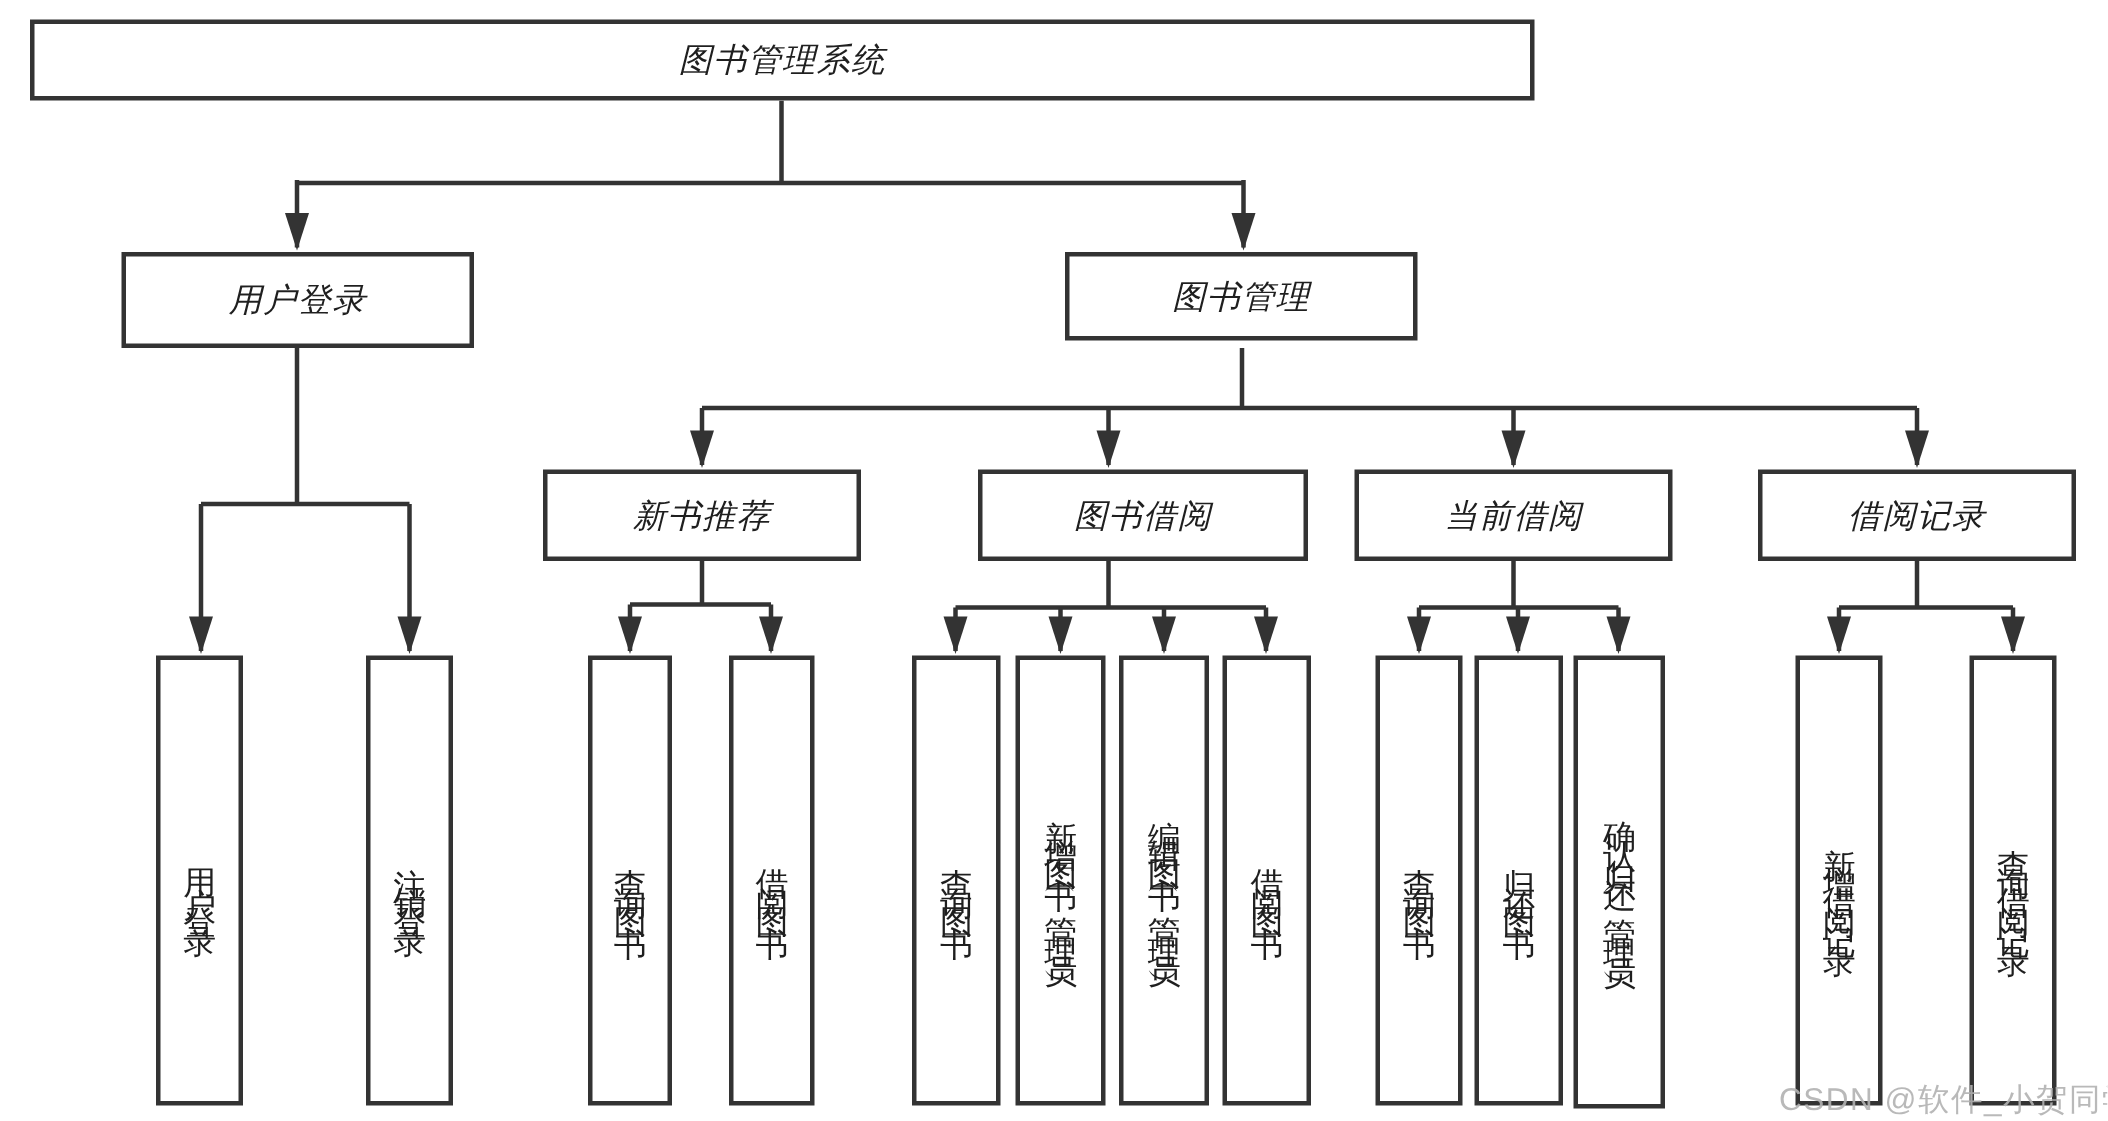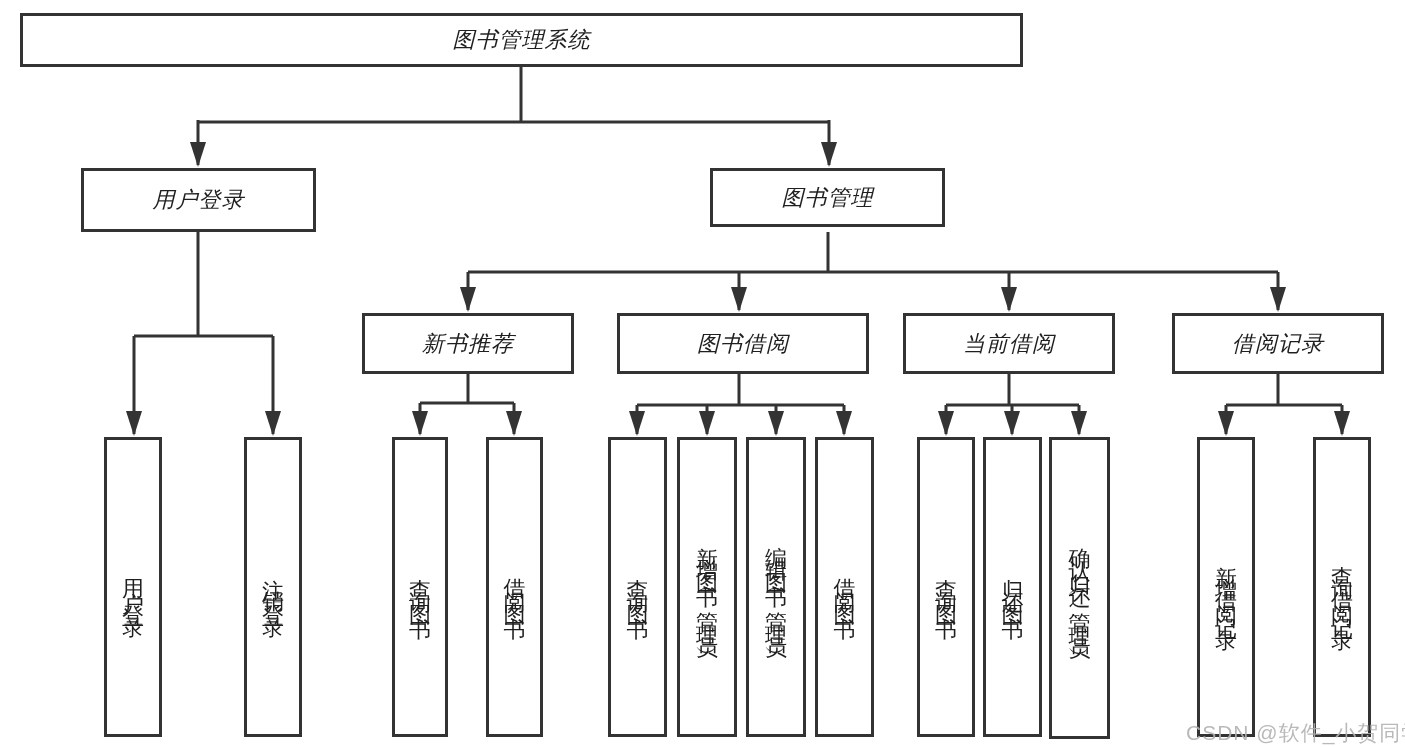--- a/index.html
+++ b/index.html
@@ -27,21 +27,21 @@
   .vtext{
     writing-mode:vertical-lr;text-orientation:mixed;
     font-size:22px;line-height:1.1;letter-spacing:13px;
     color:var(--text);white-space:nowrap;
   }
   
   .n-root{left:20px;top:13px;width:1003px;height:54px;}
   .n-userlogin{left:81px;top:168px;width:235px;height:64px;}
   .n-bookmgmt{left:710px;top:168px;width:235px;height:59px;}
   .n-newbooks{left:362px;top:313px;width:212px;height:61px;}
-  .n-bookborrow{left:617px;top:313px;width:252px;height:61px;}
+  .n-bookborrow{left:652px;top:313px;width:220px;height:61px;}
   .n-currentborrow{left:903px;top:313px;width:212px;height:61px;}
   .n-borrowrecords{left:1172px;top:313px;width:212px;height:61px;}
   
   .l1{left:104px;width:58px;}
   .l2{left:244px;width:58px;}
   .l3{left:392px;width:56px;}
   .l4{left:486px;width:57px;}
   .l5{left:608px;width:59px;}
   .l6{left:677px;width:60px;}
   .l7{left:746px;width:60px;}

